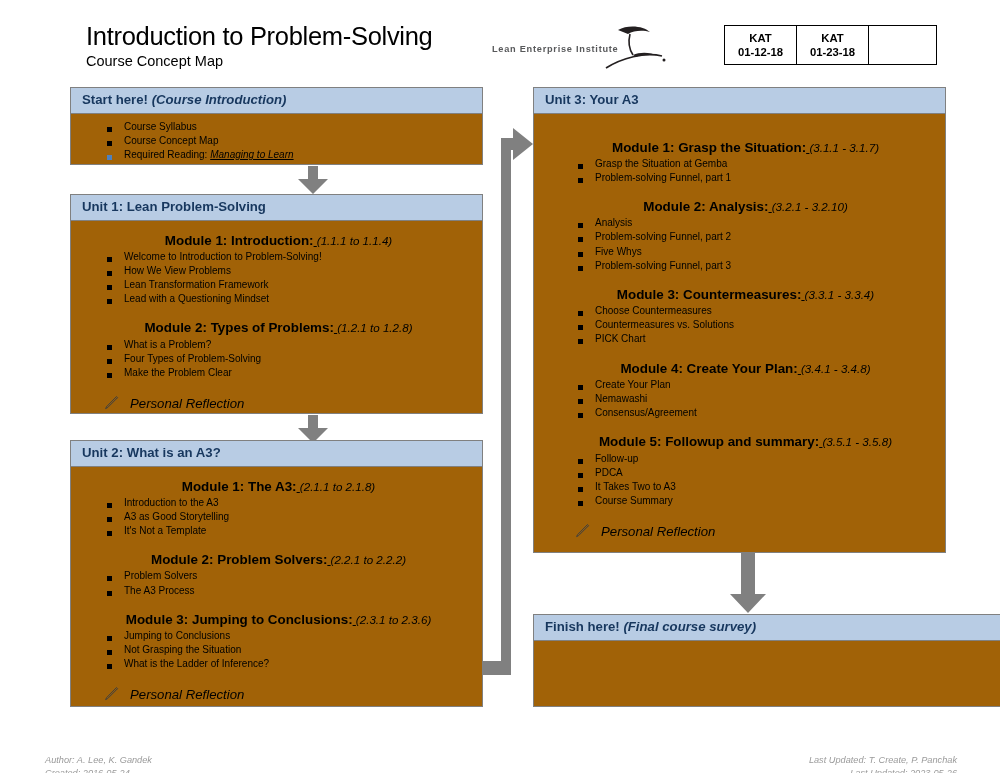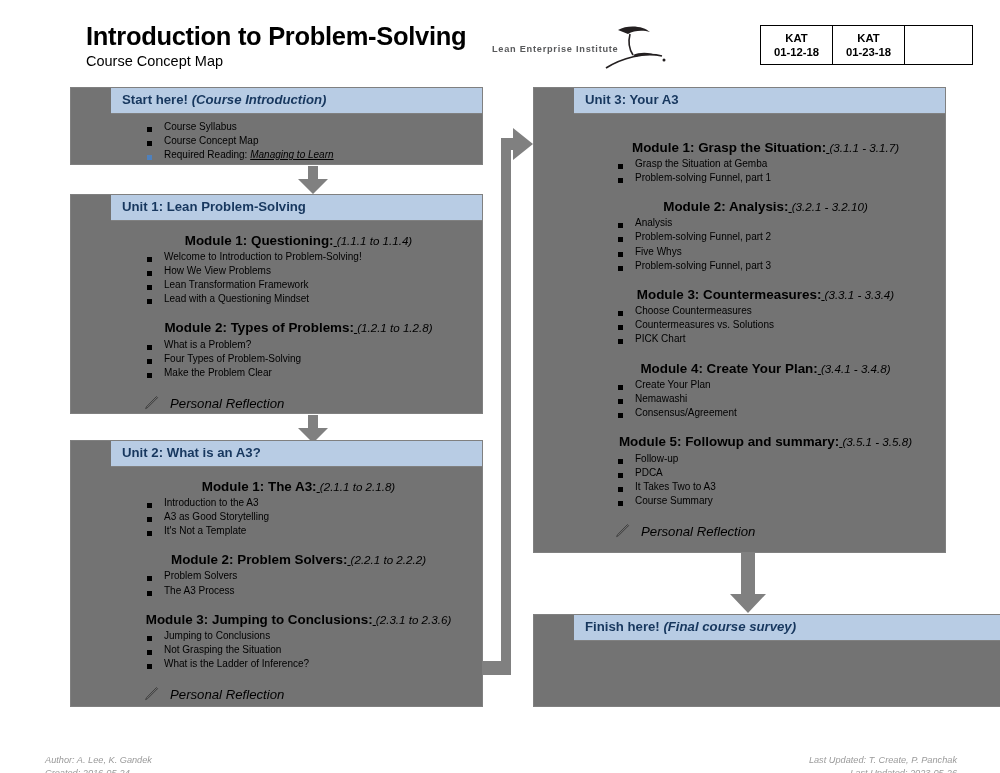--- a/index.html
+++ b/index.html
@@ -7,43 +7,43 @@
     width: 1000px; height: 773px;
     background: #ffffff;
     font-family: "Liberation Sans", sans-serif;
     overflow: hidden;
   }
   #page { position: relative; width: 1000px; height: 773px; }
 
   
   .title-block { position: absolute; left: 86px; top: 22px; }
   .main-title {
-    font-size: 25.5px; font-weight: bold; color: #000;
+    font-size: 25.5px; font-weight: normal; color: #000;
     letter-spacing: -0.3px; line-height: 1.12;
   }
   .sub-title { font-size: 14.5px; color: #000; margin-top: 3px; line-height: 1.1; }
 
   .logo-block { position: absolute; left: 488px; top: 22px; width: 180px; height: 52px; }
   .logo-text {
     position: absolute; left: 4px; top: 22px;
     font-size: 9.2px; font-weight: bold; color: #58595b;
     letter-spacing: 0.75px; white-space: nowrap;
   }
   .logo-mark { position: absolute; left: 112px; top: 0px; }
 
-  .kat-table { position: absolute; left: 724px; top: 25px; display: flex; border: 1.6px solid #000; margin-left: 36px; }
+  .kat-table { position: absolute; left: 724px; top: 25px; display: flex; border: 1.6px solid #000; }
   .kat-cell {
     width: 72px; height: 38px; border-right: 1.6px solid #000;
     display: flex; flex-direction: column; align-items: center; justify-content: center;
     font-size: 11.3px; font-weight: bold; color: #000; line-height: 1.28;
   }
   .kat-cell:last-child { border-right: none; width: 67px; }
 
   
-  .box { position: absolute; border: 1px solid #808080; background: #737373; padding-left: 40px; }
+  .box { position: absolute; border: 1px solid #808080; background: #a16207; }
   .box-head {
     background: #b8cce4;
     border-bottom: 1px solid #808080;
     padding: 4px 0 4px 11px;
     font-size: 13.2px; font-weight: bold; color: #17375e;
     line-height: 1.25; white-space: nowrap;
   }
   .box-head .ital { font-style: italic; }
   .box-body { padding: 7px 10px 8px 14px; }
 
@@ -147,21 +147,21 @@
       <polygon points="11,0 21,0 21,13 31,13 16,28 1,13 11,13" fill="#808080"></polygon>
     </svg>
   </div>
 
   <div class="box" style="left:70px; top:194px; width:413px; height:220px;">
     <div class="box-head">
       <span>Unit 1: Lean Problem-Solving</span>
     </div>
     <div class="box-body">
       <div class="mod">
-        <span>Module 1: Questioning:</span><span class="rng">(1.1.1 to 1.1.4)</span>
+        <span>Module 1: Introduction:</span><span class="rng">(1.1.1 to 1.1.4)</span>
       </div>
       <ul class="items">
         <li><span>Welcome to Introduction to Problem-Solving!</span></li>
         <li><span>How We View Problems</span></li>
         <li><span>Lean Transformation Framework</span></li>
         <li><span>Lead with a Questioning Mindset</span></li>
       </ul>
       <div class="mod">
         <span>Module 2: Types of Problems:</span><span class="rng">(1.2.1 to 1.2.8)</span>
       </div>

